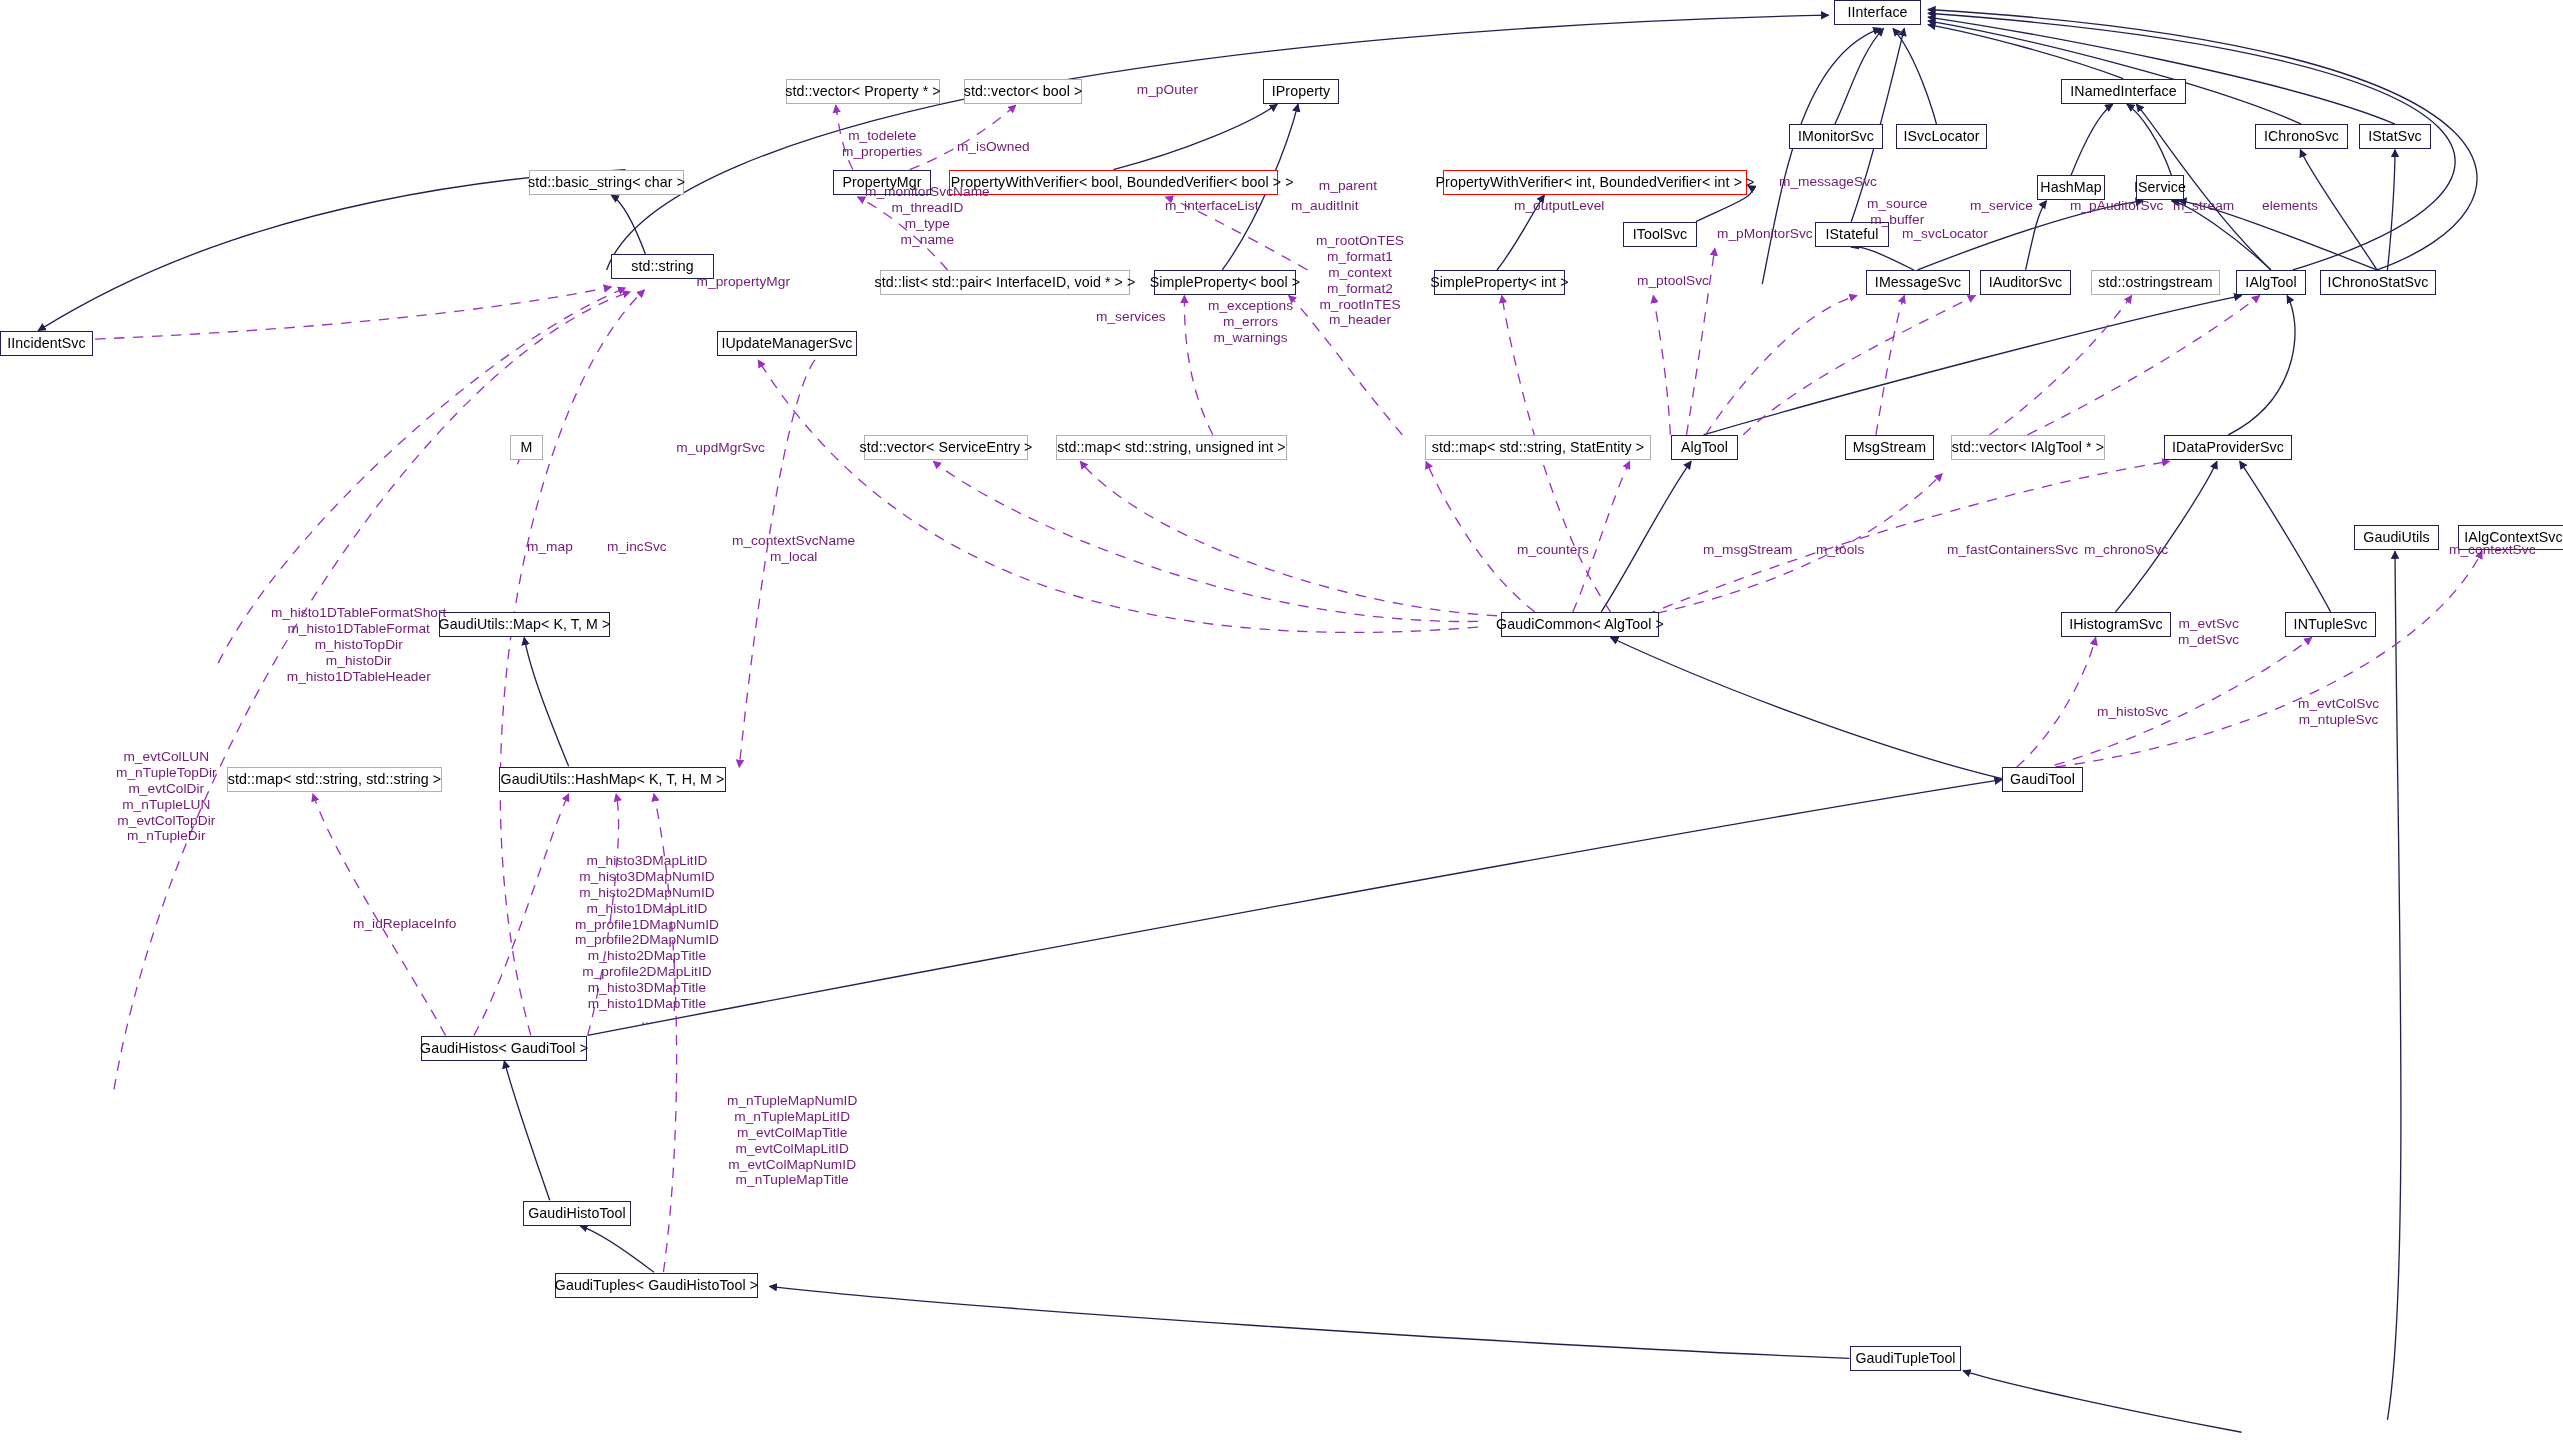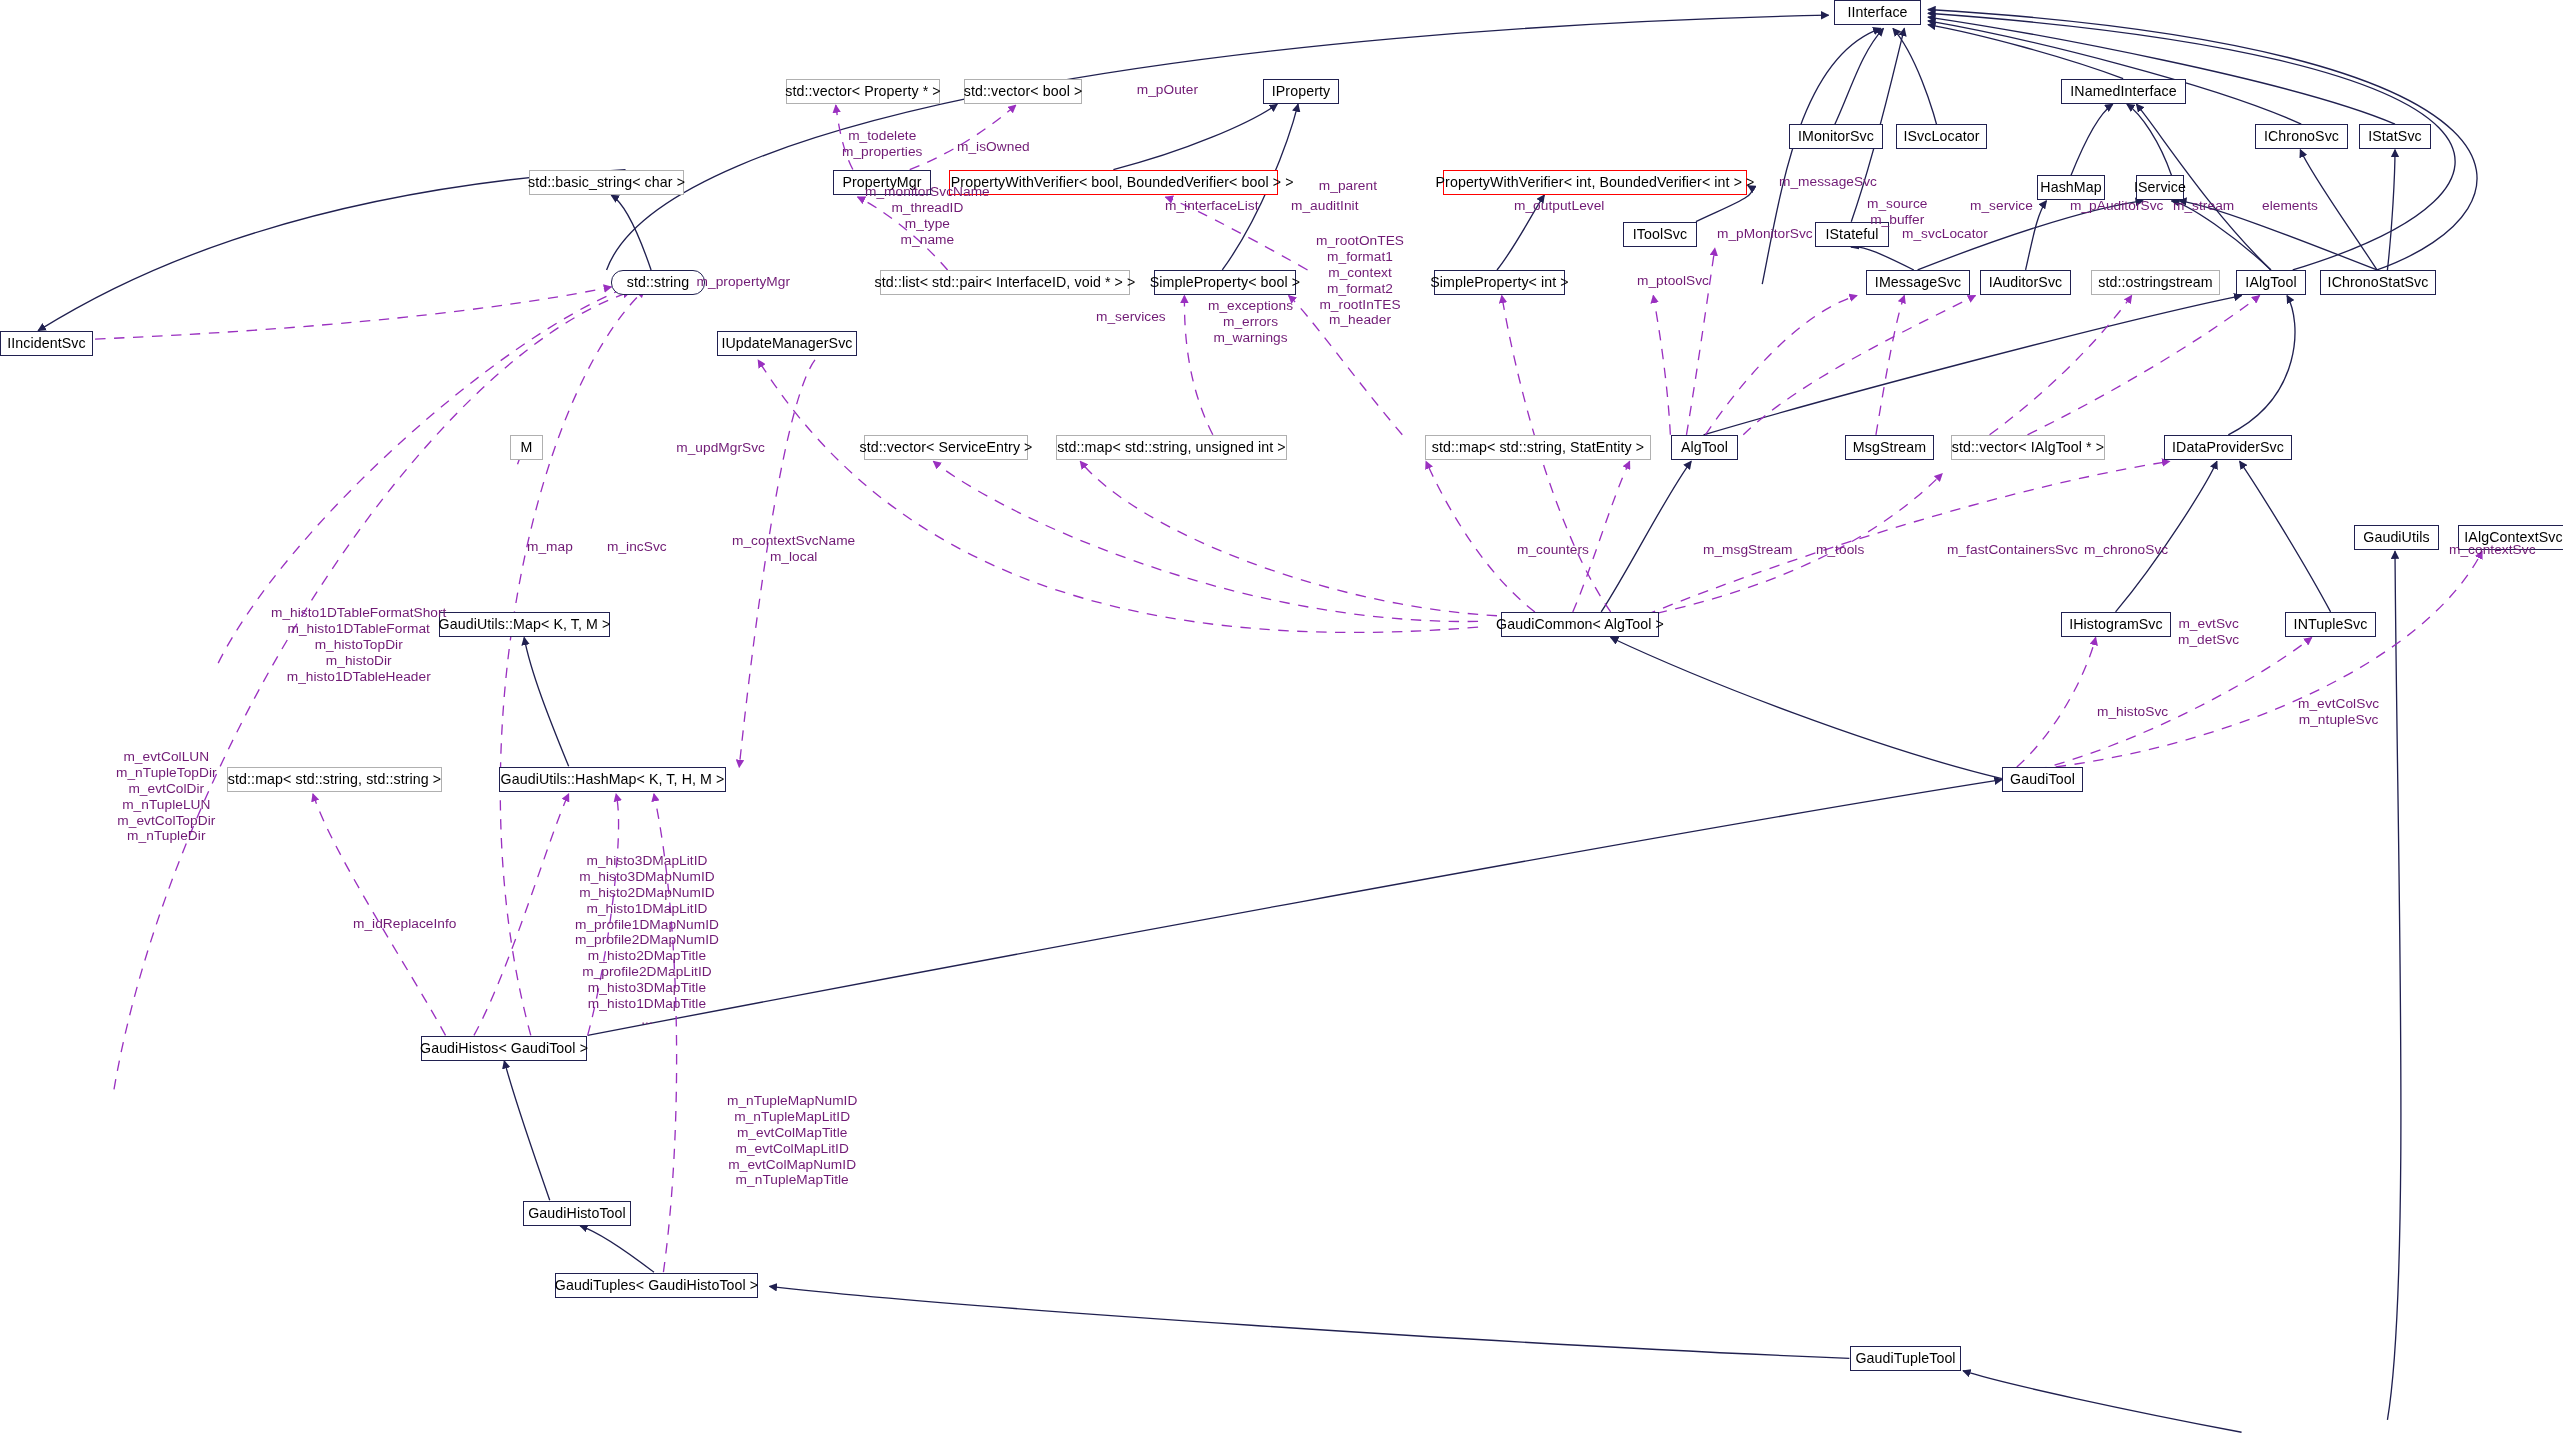--- a/index.html
+++ b/index.html
@@ -188,21 +188,21 @@
       <div class="node" style="left: 2255px; top: 124px; width: 93px;">IChronoSvc</div>
       <div class="node" style="left: 2359px; top: 124px; width: 72px;">IStatSvc</div>
       <div class="node grey-border" style="left: 529px; top: 170px; width: 155px;">std::basic_string&lt; char &gt;</div>
       <div class="node" style="left: 833px; top: 170px; width: 98px;">PropertyMgr</div>
       <div class="node red-border" style="left: 949px; top: 170px; width: 329px; padding-left: 24px;">PropertyWithVerifier&lt; bool, BoundedVerifier&lt; bool &gt; &gt;</div>
       <div class="node red-border" style="left: 1443px; top: 170px; width: 304px;">PropertyWithVerifier&lt; int, BoundedVerifier&lt; int &gt; &gt;</div>
       <div class="node" style="left: 2037px; top: 175px; width: 68px;">HashMap</div>
       <div class="node" style="left: 2136px; top: 175px; width: 48px;">IService</div>
       <div class="node" style="left: 1623px; top: 222px; width: 74px;">IToolSvc</div>
       <div class="node" style="left: 1815px; top: 222px; width: 74px;">IStateful</div>
-      <div class="node" style="left: 611px; top: 270px; width: 94px; border-radius: 12px;">std::string</div>
+      <div class="node" style="left: 611px; top: 254px; width: 103px;">std::string</div>
       <div class="node grey-border" style="left: 880px; top: 270px; width: 250px;">std::list&lt; std::pair&lt; InterfaceID, void * &gt; &gt;</div>
       <div class="node" style="left: 1154px; top: 270px; width: 142px;">SimpleProperty&lt; bool &gt;</div>
       <div class="node" style="left: 1434px; top: 270px; width: 131px;">SimpleProperty&lt; int &gt;</div>
       <div class="node" style="left: 1866px; top: 270px; width: 104px;">IMessageSvc</div>
       <div class="node" style="left: 1980px; top: 270px; width: 91px;">IAuditorSvc</div>
       <div class="node grey-border" style="left: 2091px; top: 270px; width: 129px;">std::ostringstream</div>
       <div class="node" style="left: 2236px; top: 270px; width: 70px;">IAlgTool</div>
       <div class="node" style="left: 2320px; top: 270px; width: 116px;">IChronoStatSvc</div>
       <div class="node" style="left: 0px; top: 331px; width: 93px;">IIncidentSvc</div>
       <div class="node" style="left: 717px; top: 331px; width: 140px;">IUpdateManagerSvc</div>

